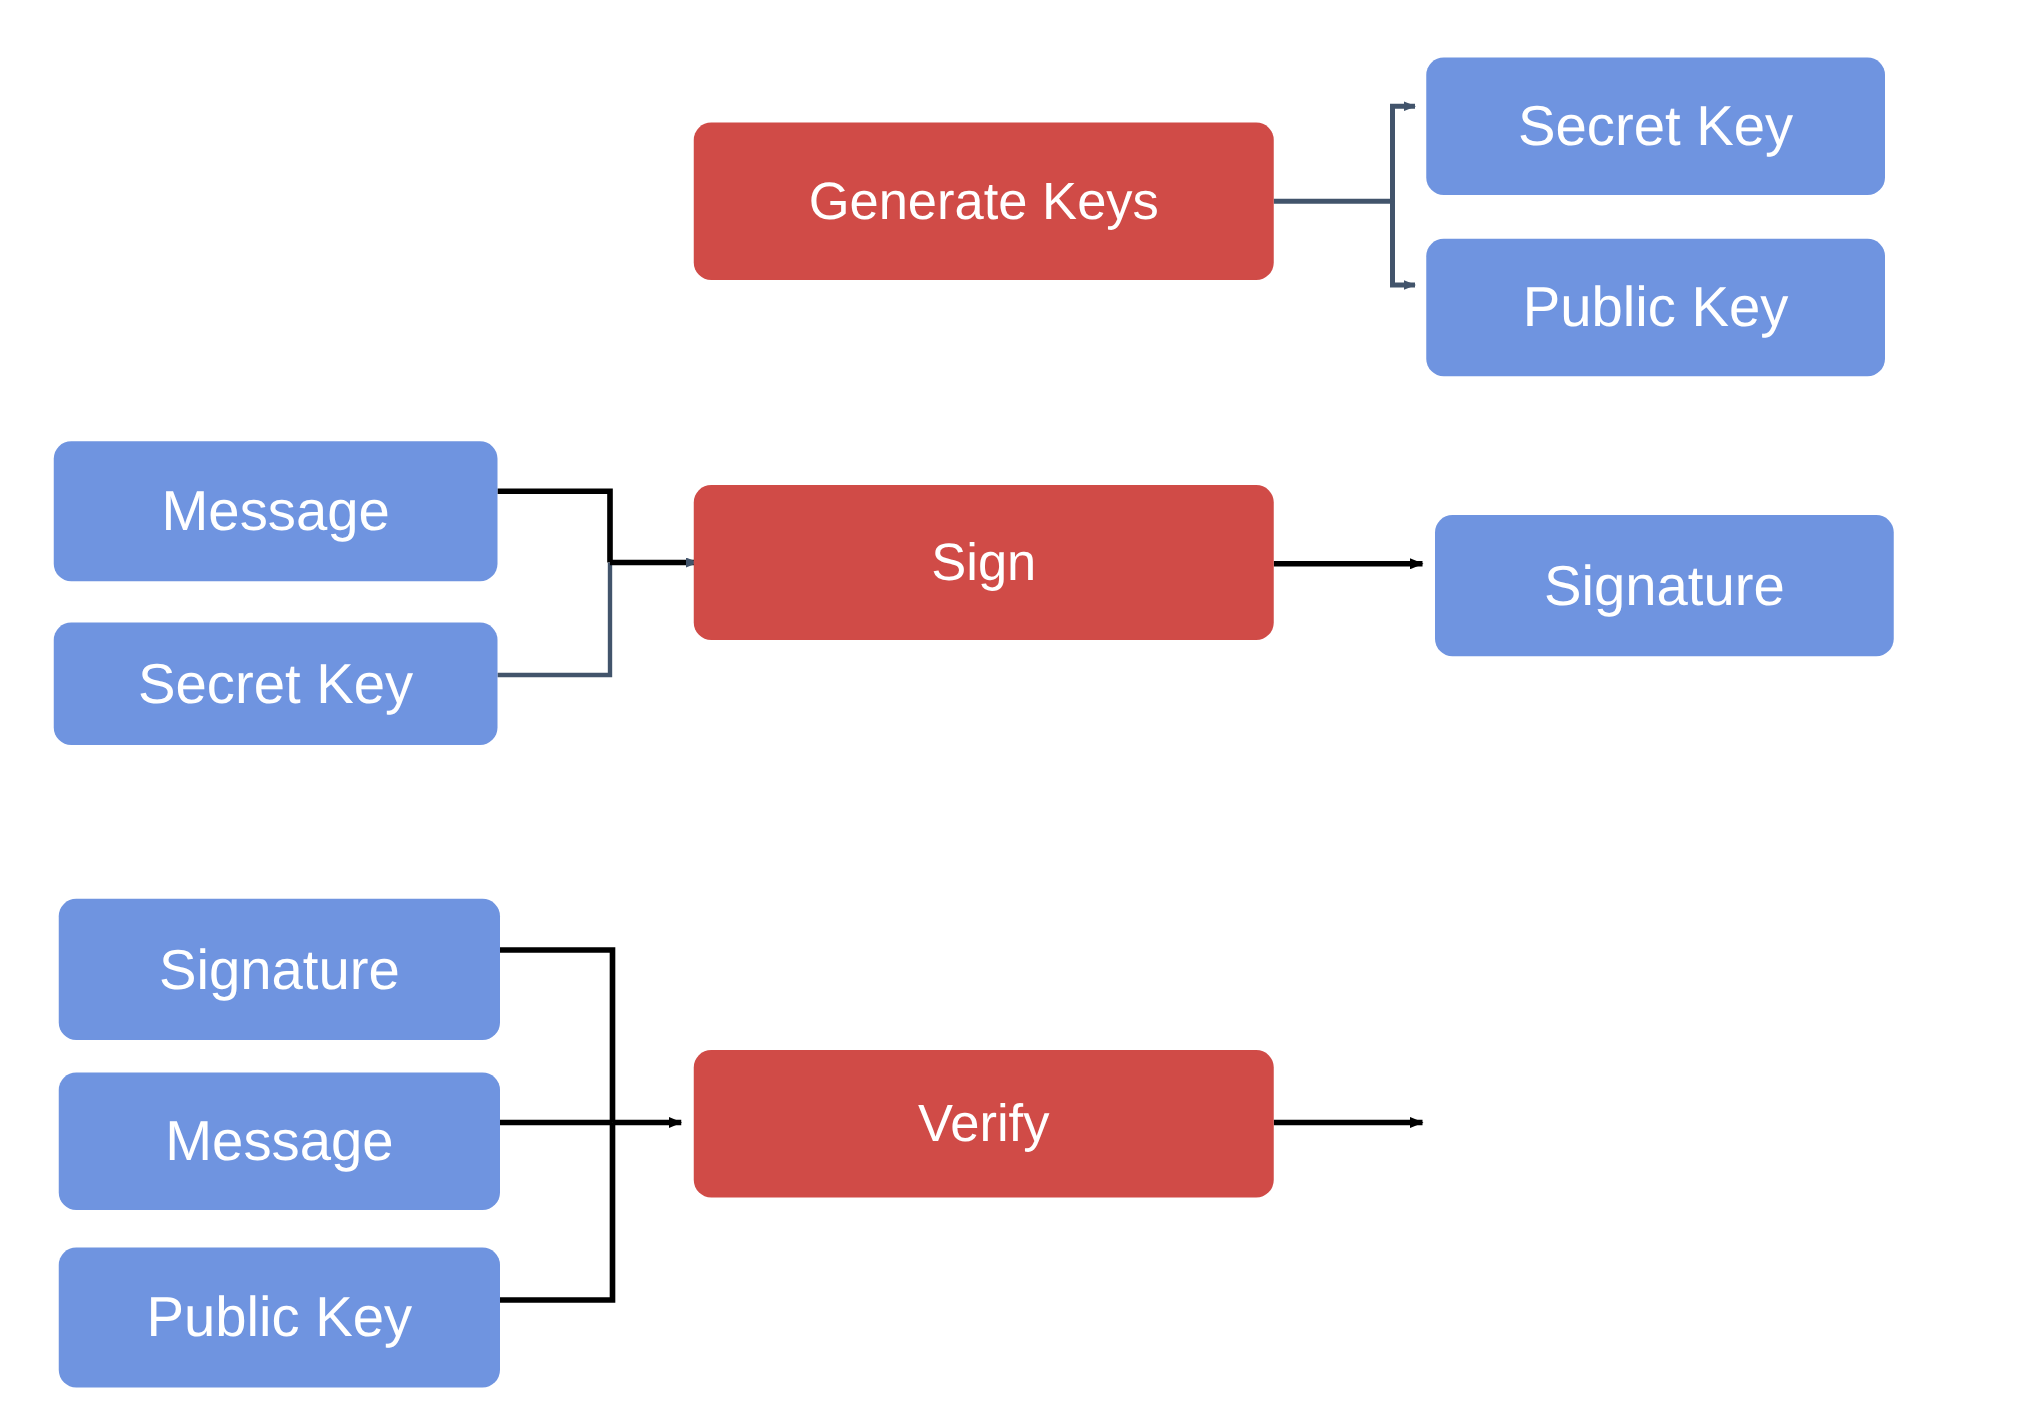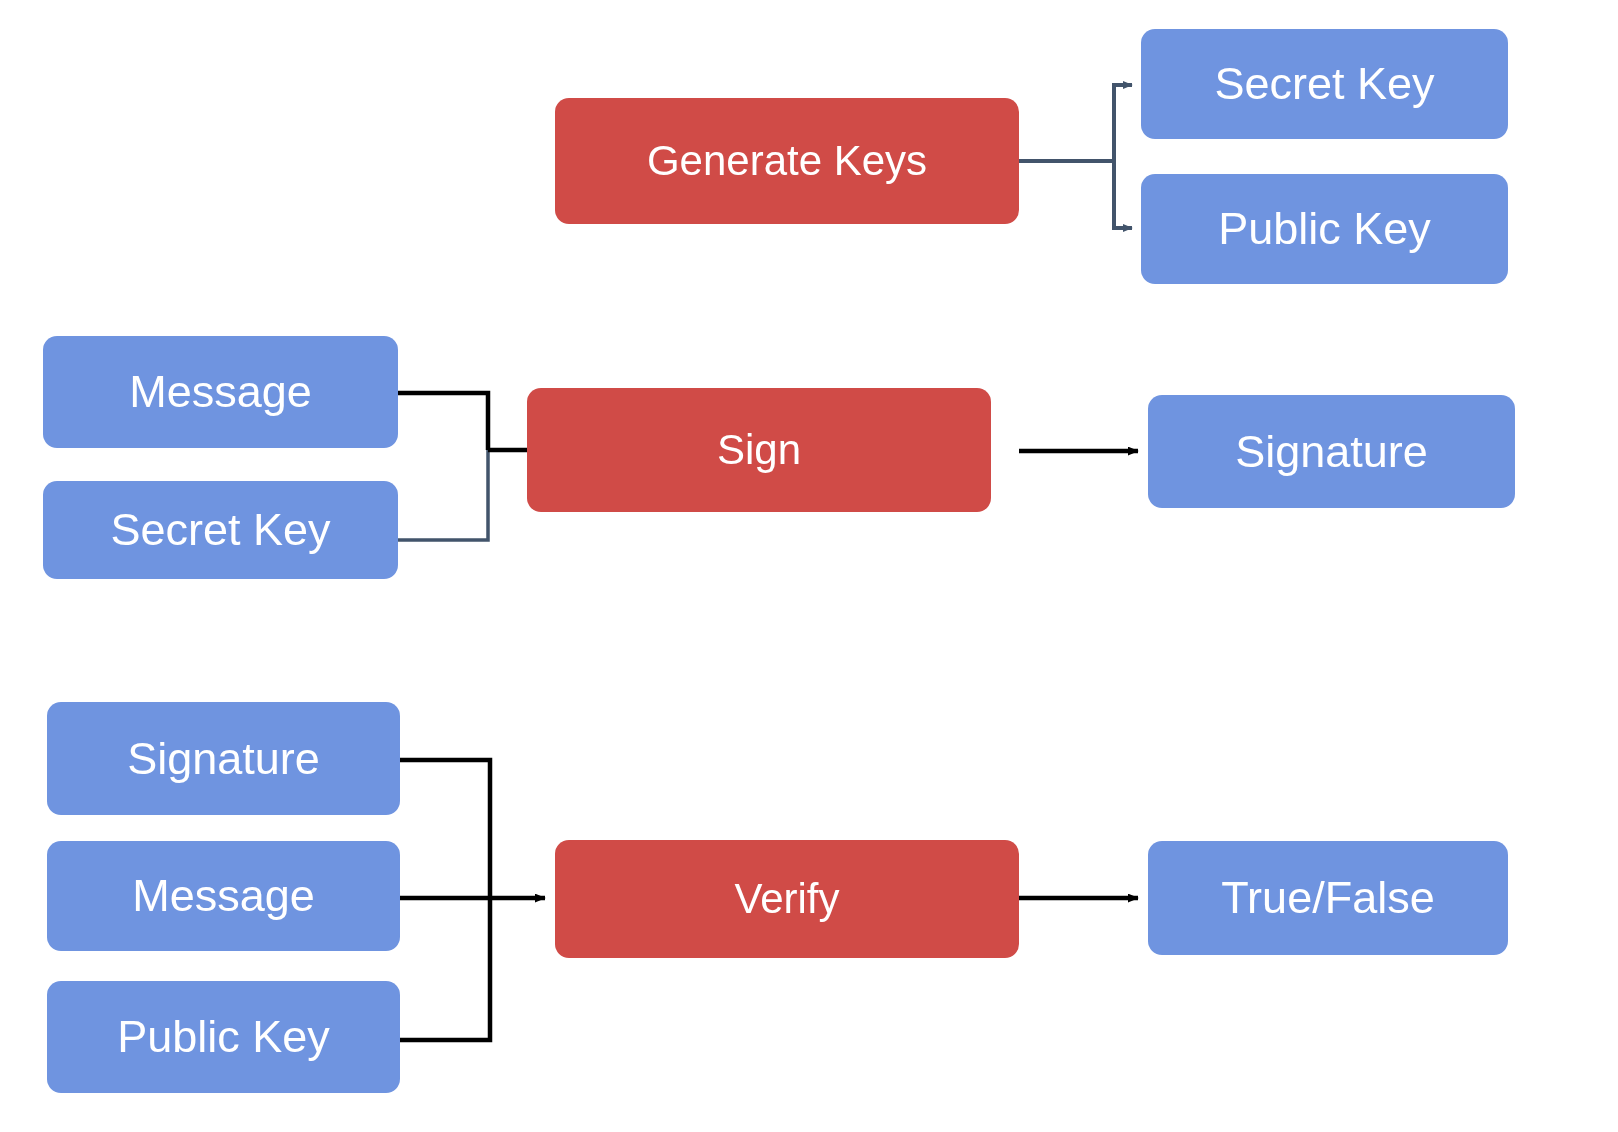--- a/index.html
+++ b/index.html
@@ -27,20 +27,21 @@
     border-radius: 14px;
     color: #ffffff;
     text-align: center;
     line-height: 1.1;
     user-select: none;
   }
   .node.data {
     background: #6F94E0;
     font-size: 45px;
     font-weight: 400;
+    margin-top: 17px;
   }
   .node.process {
     background: #D04B47;
     font-size: 42px;
     font-weight: normal;
   }
   .node .label {
     display: block;
     white-space: nowrap;
   }
@@ -118,21 +119,21 @@
   </div>
 
   <div class="node data" style="left:43px; top:336px; width:355px; height:112px;">
     <span class="label">Message</span>
   </div>
 
   <div class="node data" style="left:43px; top:481px; width:355px; height:98px;">
     <span class="label">Secret Key</span>
   </div>
 
-  <div class="node process" style="left:527px; top:388px; width:464px; height:124px;">
+  <div class="node process" style="left:555px; top:388px; width:464px; height:124px;">
     <span class="label">Sign</span>
   </div>
 
   <div class="node data" style="left:1148px; top:395px; width:367px; height:113px;">
     <span class="label">Signature</span>
   </div>
 
   <div class="node data" style="left:47px; top:702px; width:353px; height:113px;">
     <span class="label">Signature</span>
   </div>
@@ -142,17 +143,14 @@
   </div>
 
   <div class="node data" style="left:47px; top:981px; width:353px; height:112px;">
     <span class="label">Public Key</span>
   </div>
 
   <div class="node process" style="left:555px; top:840px; width:464px; height:118px;">
     <span class="label">Verify</span>
   </div>
 
-  <div class="node data" style="left:1148px; top:841px; width:360px; height:114px;">
-    <span class="label">True/False</span>
-  </div>
 
 </div>
 
 </body></html>

